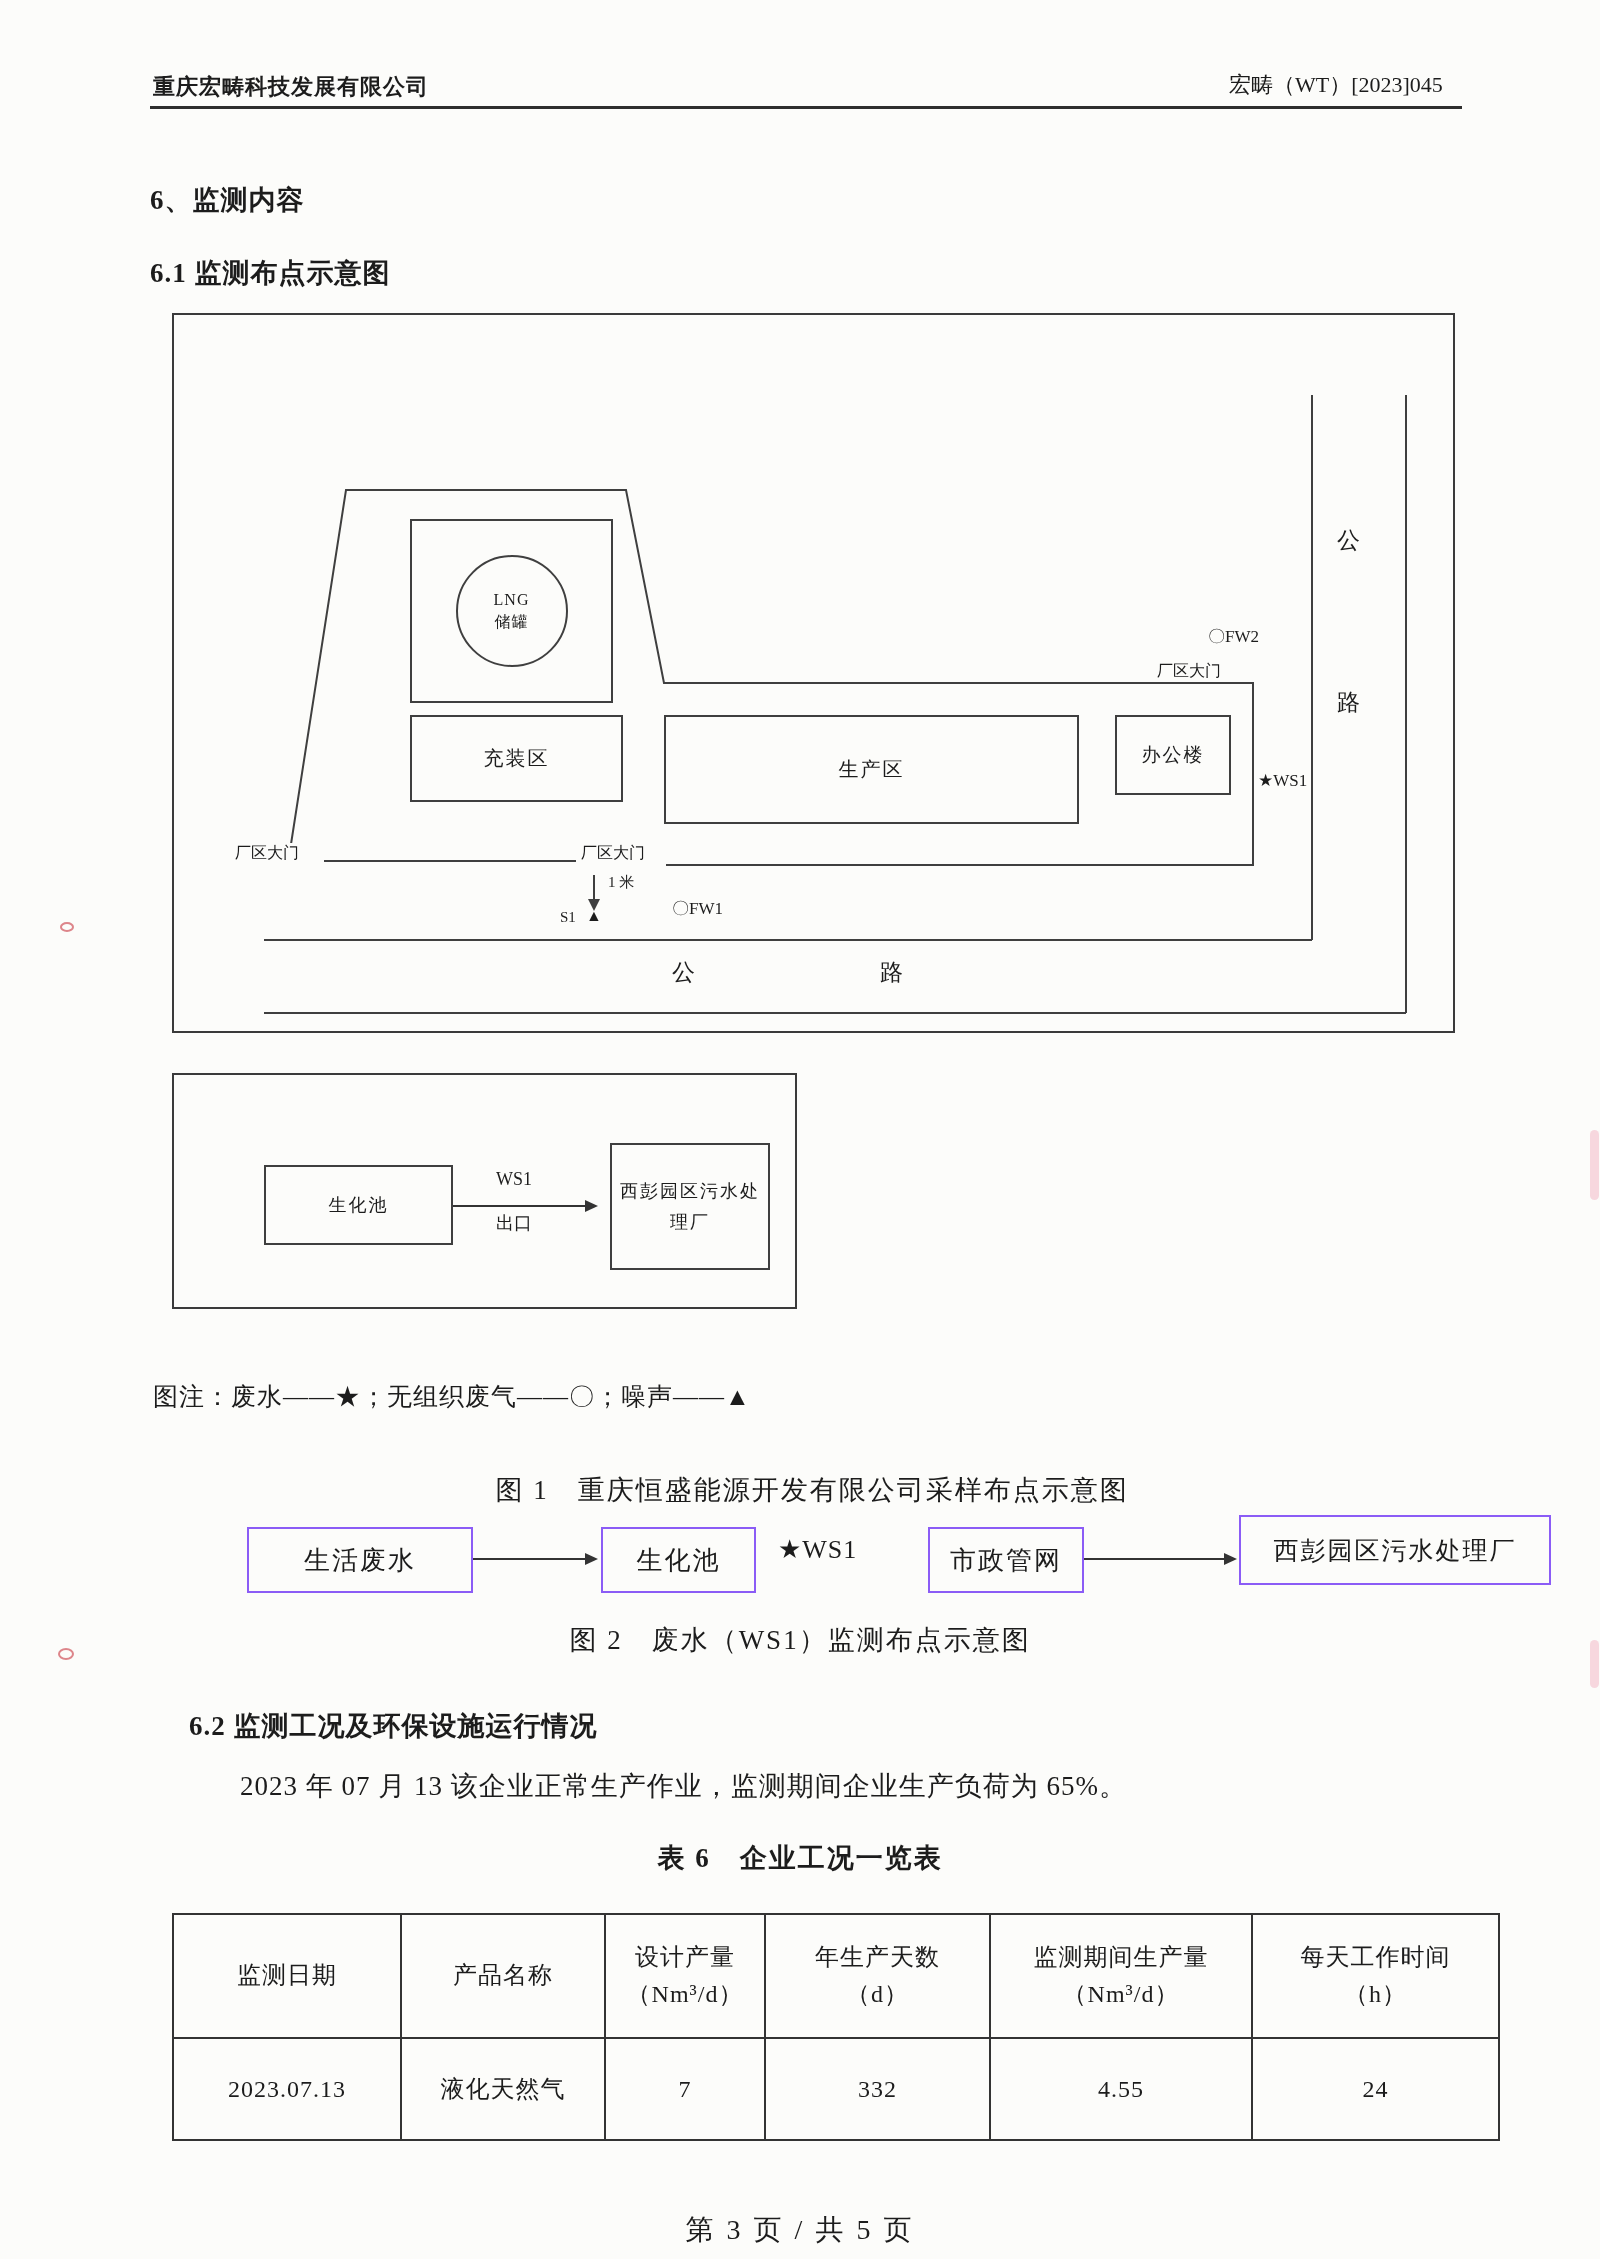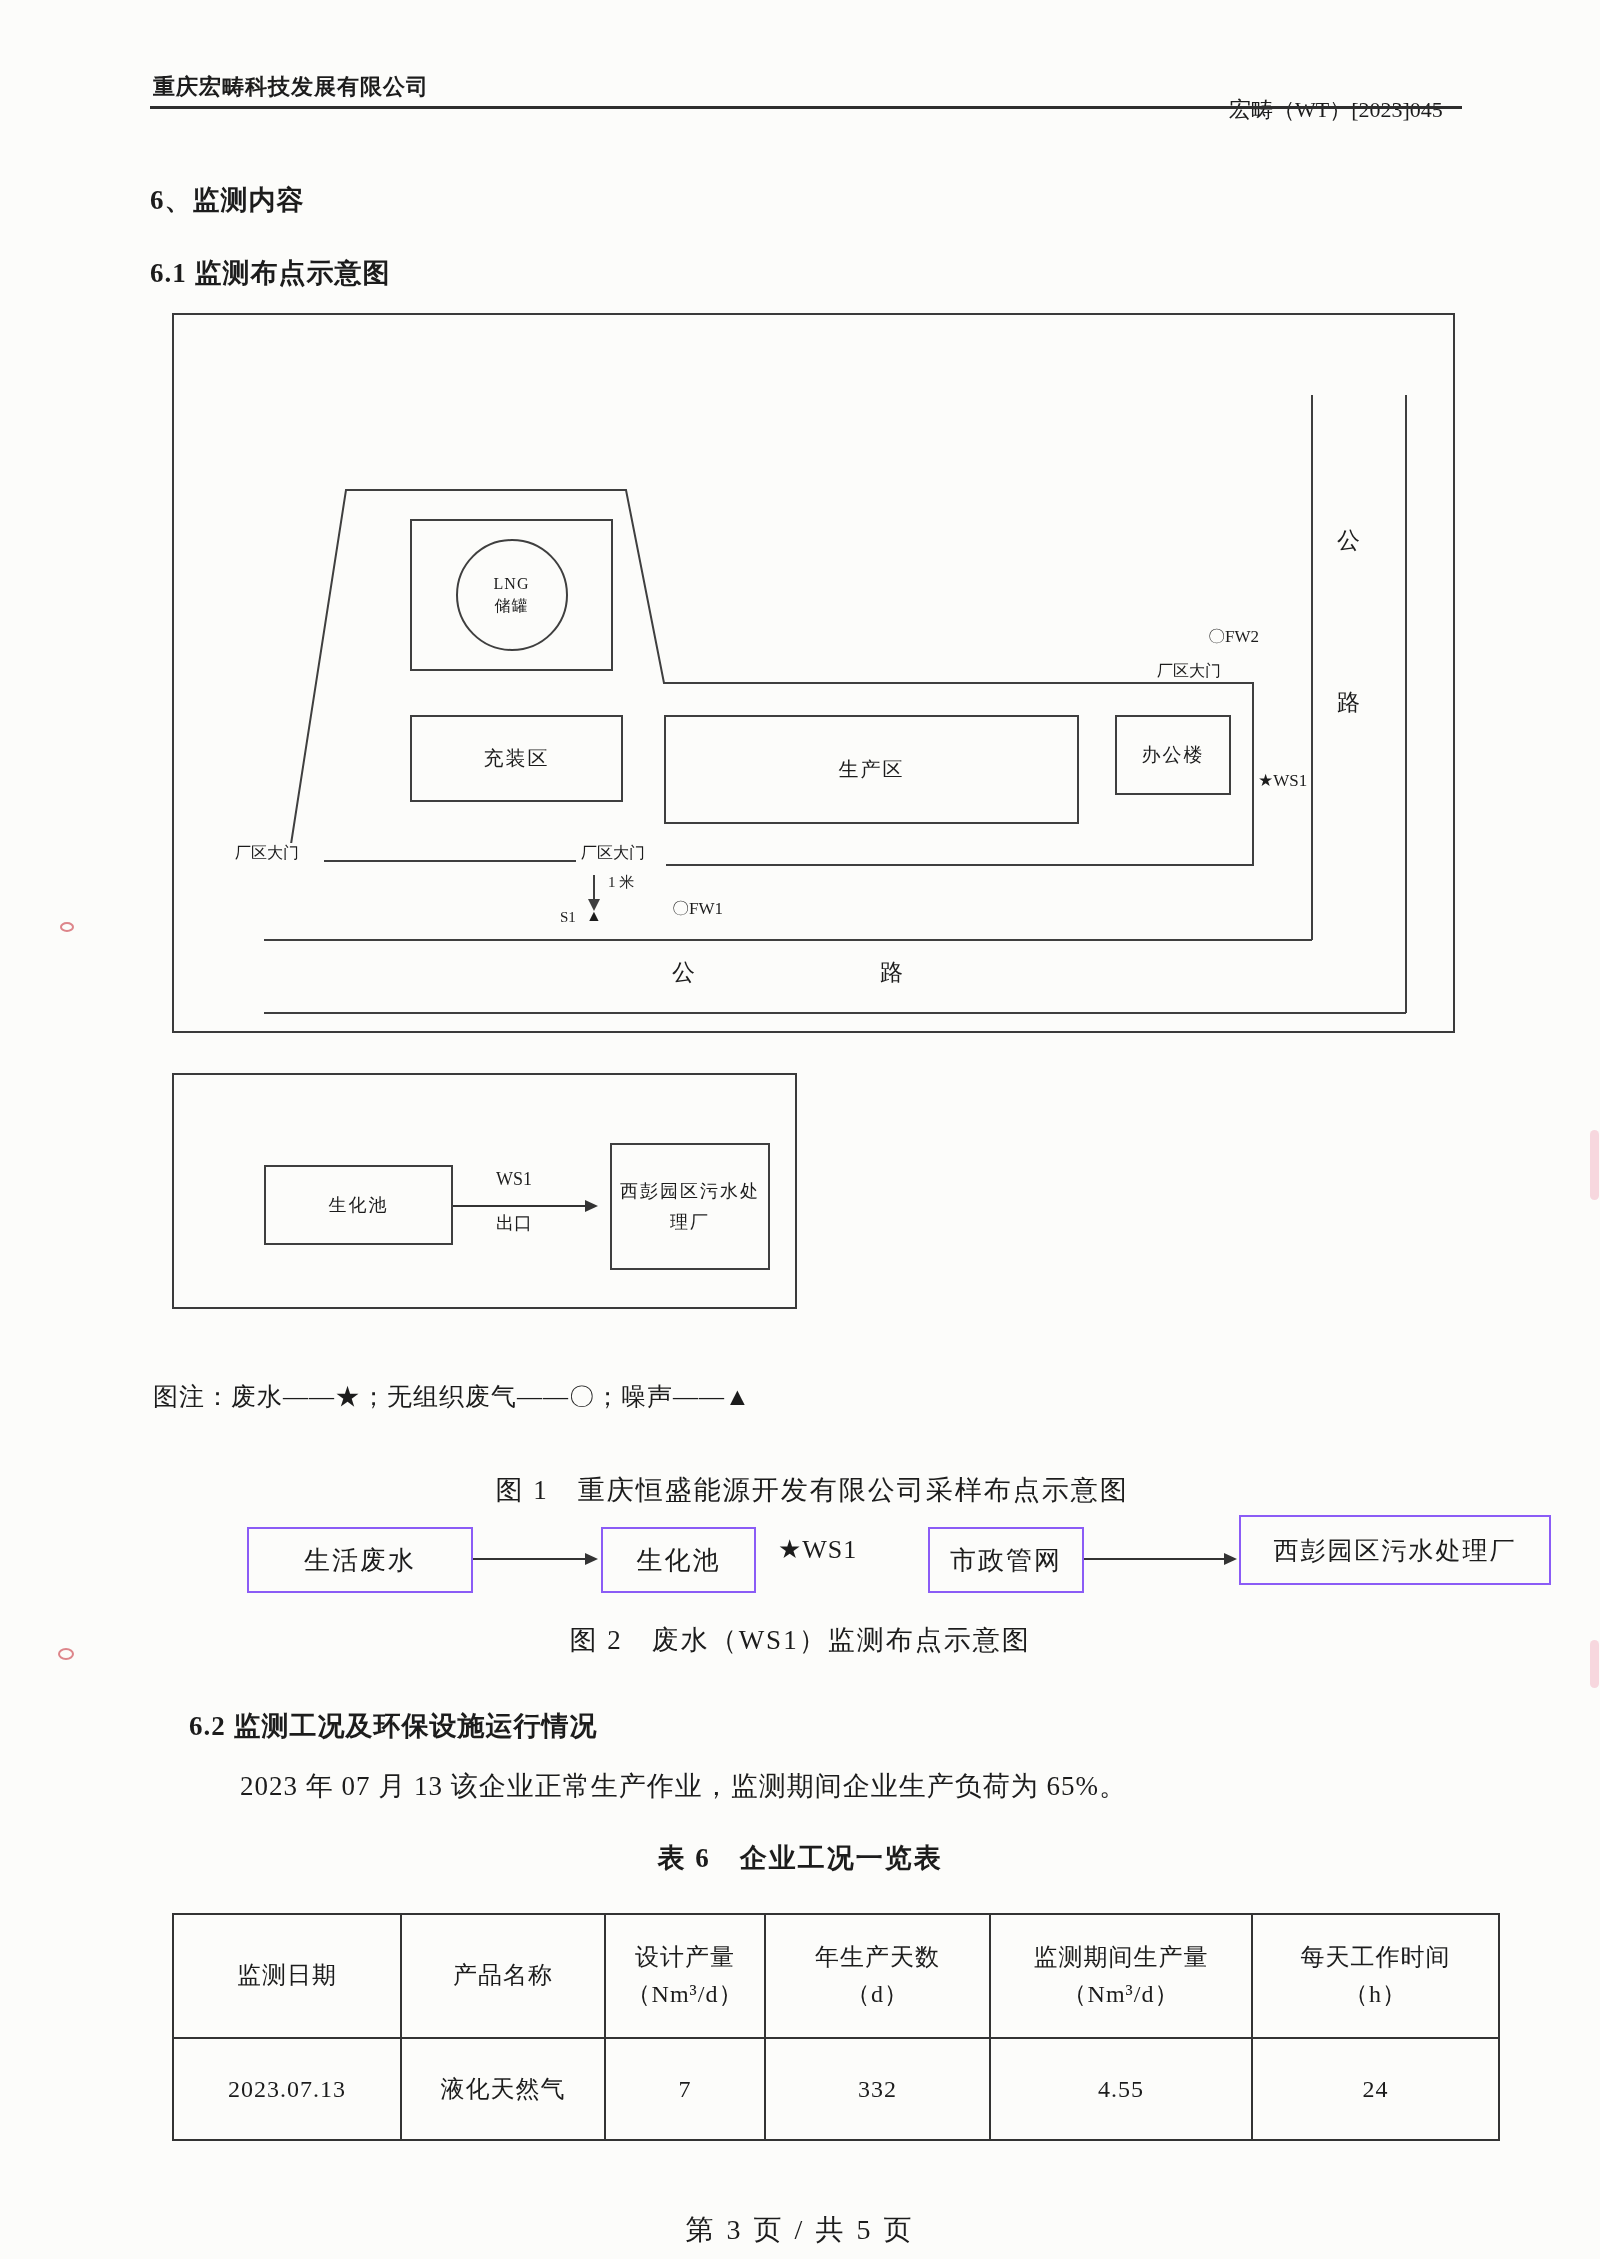--- a/index.html
+++ b/index.html
@@ -2,21 +2,21 @@
 <html><head>
 <meta charset="utf-8">
 <style>
   * { box-sizing: border-box; margin: 0; padding: 0; }
   html,body { background:#ffffff; }
   body { font-family:"Liberation Serif","DejaVu Serif",serif; color:#1c1c1c; }
   .page { position:relative; width:1600px; height:2259px; background:#fcfcfa; overflow:hidden; margin:0 auto; }
 
   
   .header-left  { position:absolute; left:153px; top:72px;  font-size:22px; font-weight:bold; letter-spacing:1px; }
-  .header-right { position:absolute; left:1229px; top:70px; font-size:22px;margin-top:25px; }
+  .header-right { position:absolute; left:1229px; top:70px; font-size:22px; }
   .header-rule  { position:absolute; left:150px; top:106px; width:1312px; height:3px; background:#2e2e2e; }
 
   .sec-heading { position:absolute; font-size:27px; font-weight:bold; letter-spacing:1px; }
   .sec6  { left:150px; top:182px; }
   .sec61 { left:150px; top:255px;text-align:center; }
   .sec62 { left:189px; top:1708px; }
 
   
   .fig1 { position:absolute; left:172px; top:313px; width:1283px; height:720px; border:2px solid #3a3a3a; }
   .fig1-svg { position:absolute; left:0; top:0; width:100%; height:100%; }
@@ -84,21 +84,21 @@
         <line x1="150" y1="546" x2="402" y2="546"></line>
         <line x1="1138" y1="80" x2="1138" y2="625"></line>
         <line x1="1232" y1="80" x2="1232" y2="698"></line>
         <line x1="90" y1="625" x2="1138" y2="625"></line>
         <line x1="420" y1="560" x2="420" y2="584"></line>
         <line x1="90" y1="698" x2="1232" y2="698"></line>
       </g>
       <polygon points="414,584 426,584 420,596" fill="#3f3f3f"></polygon>
     </svg>
 
-    <div class="dbox" style="left:236px; top:204px; width:203px; height:152px;">
+    <div class="dbox" style="left:236px; top:204px; width:203px; height:184px;">
       <div class="lng-circle">
         <span>LNG</span>
         <span>储罐</span>
       </div>
     </div>
 
     <div class="dbox" style="left:236px; top:400px; width:213px; height:87px;">充装区</div>
     <div class="dbox" style="left:490px; top:400px; width:415px; height:109px;">生产区</div>
     <div class="dbox" style="left:941px; top:400px; width:116px; height:80px; font-size:19px;">办公楼</div>
 

